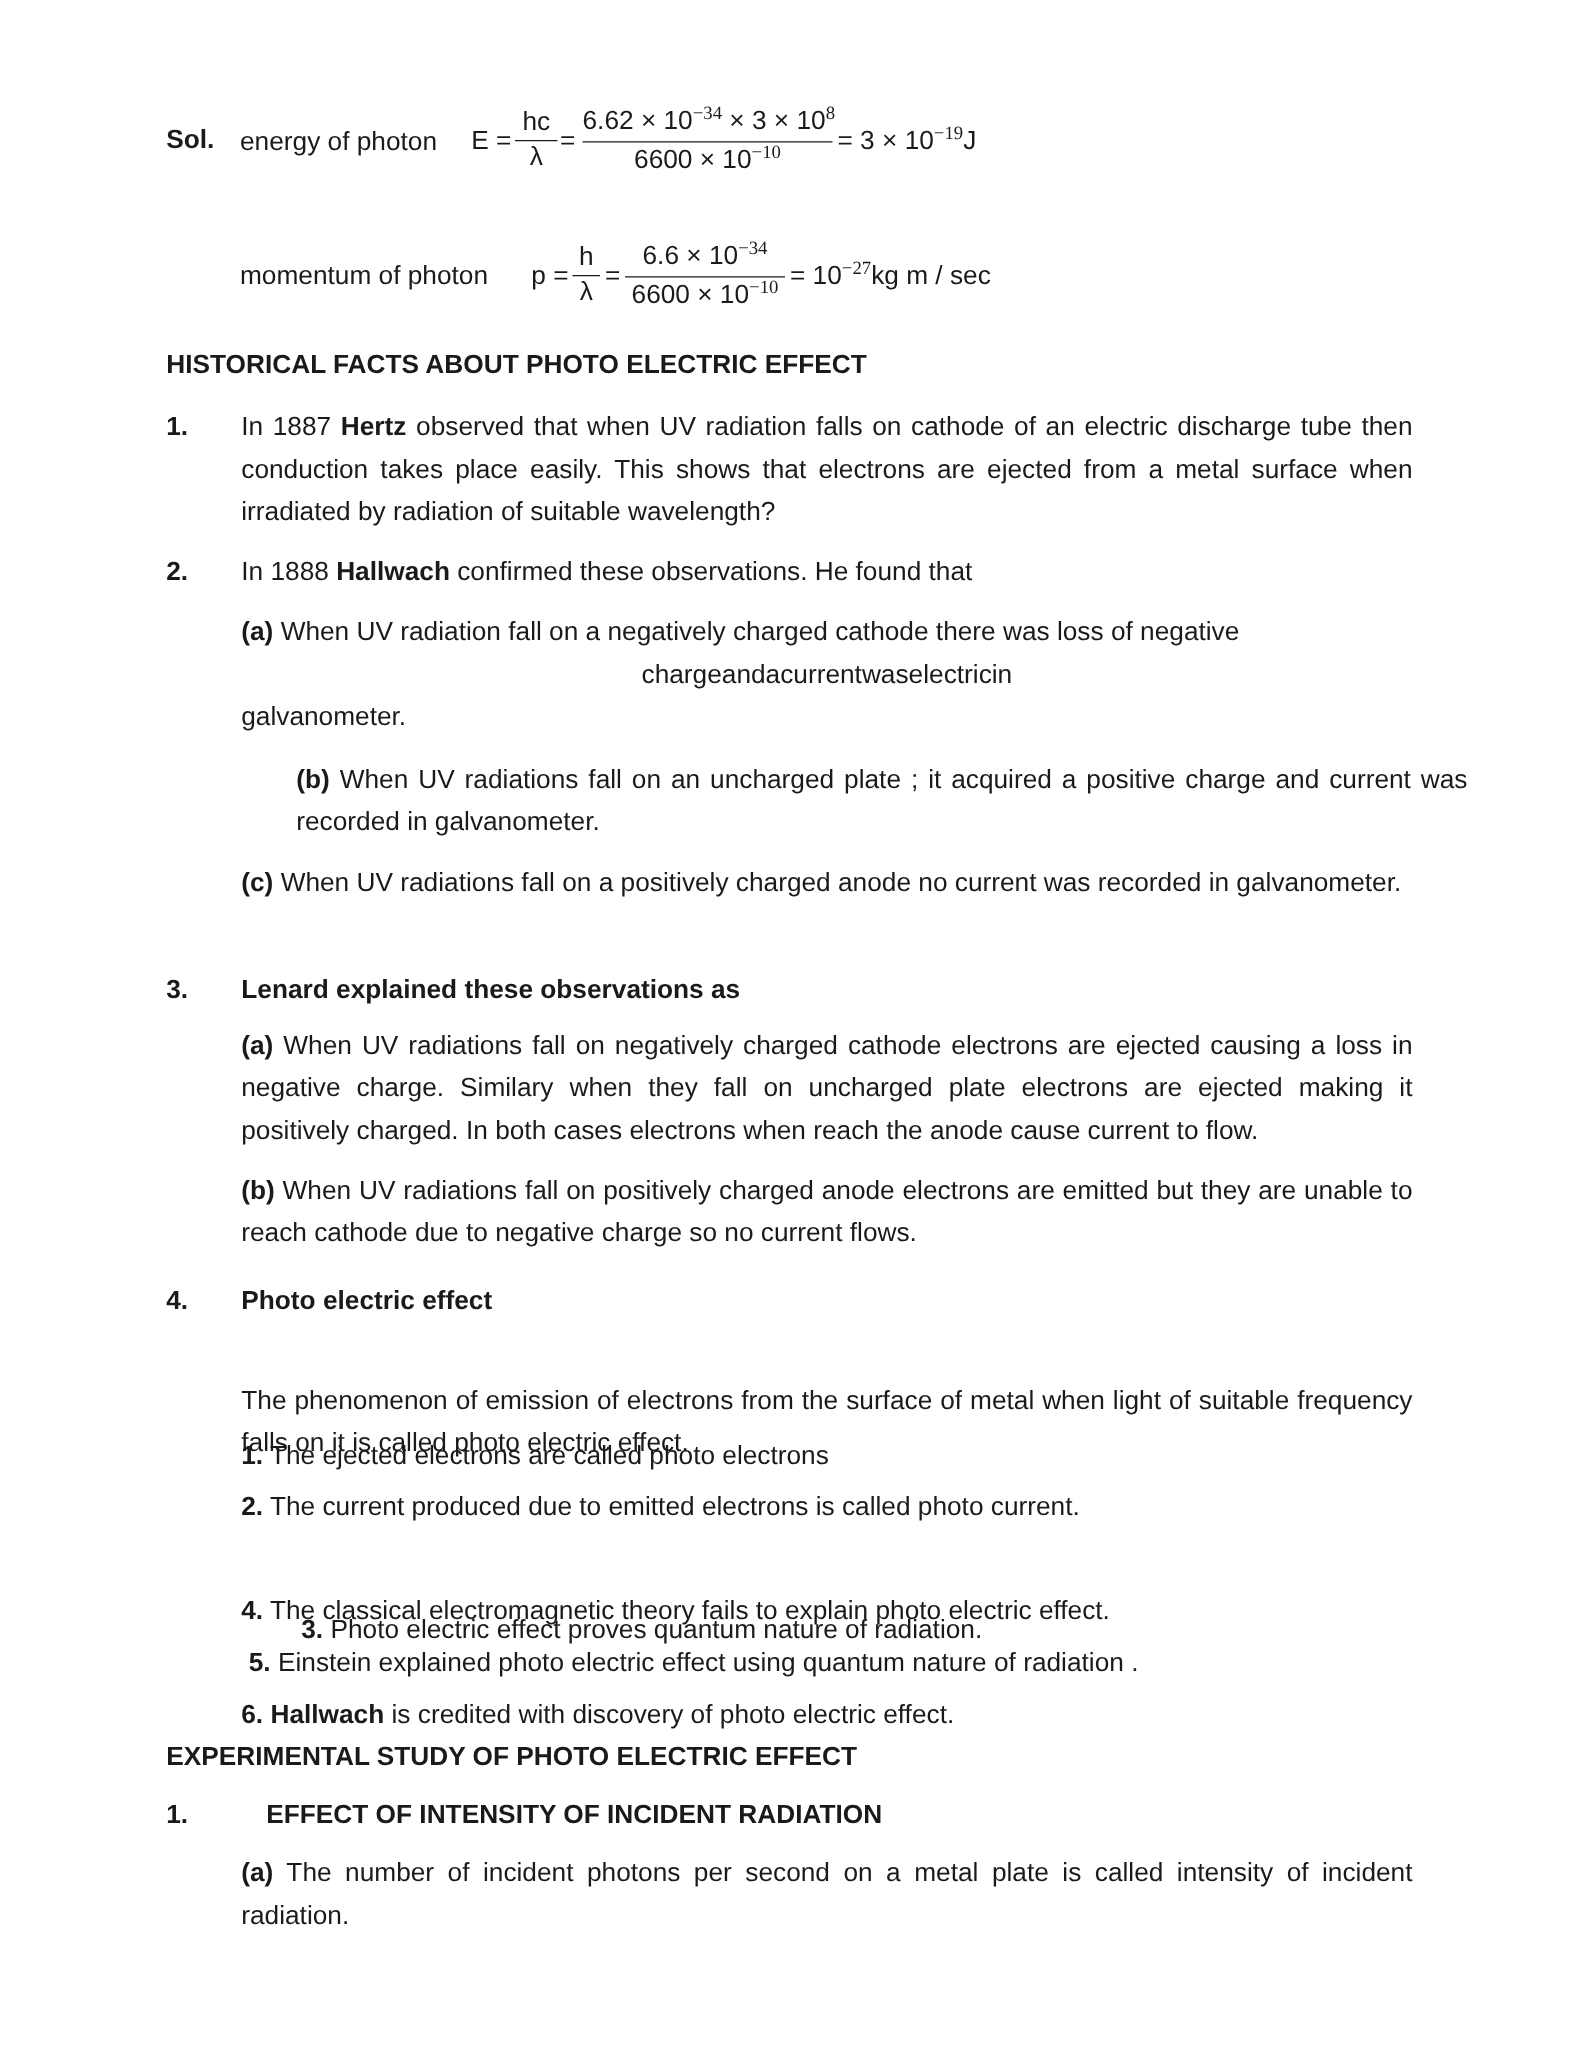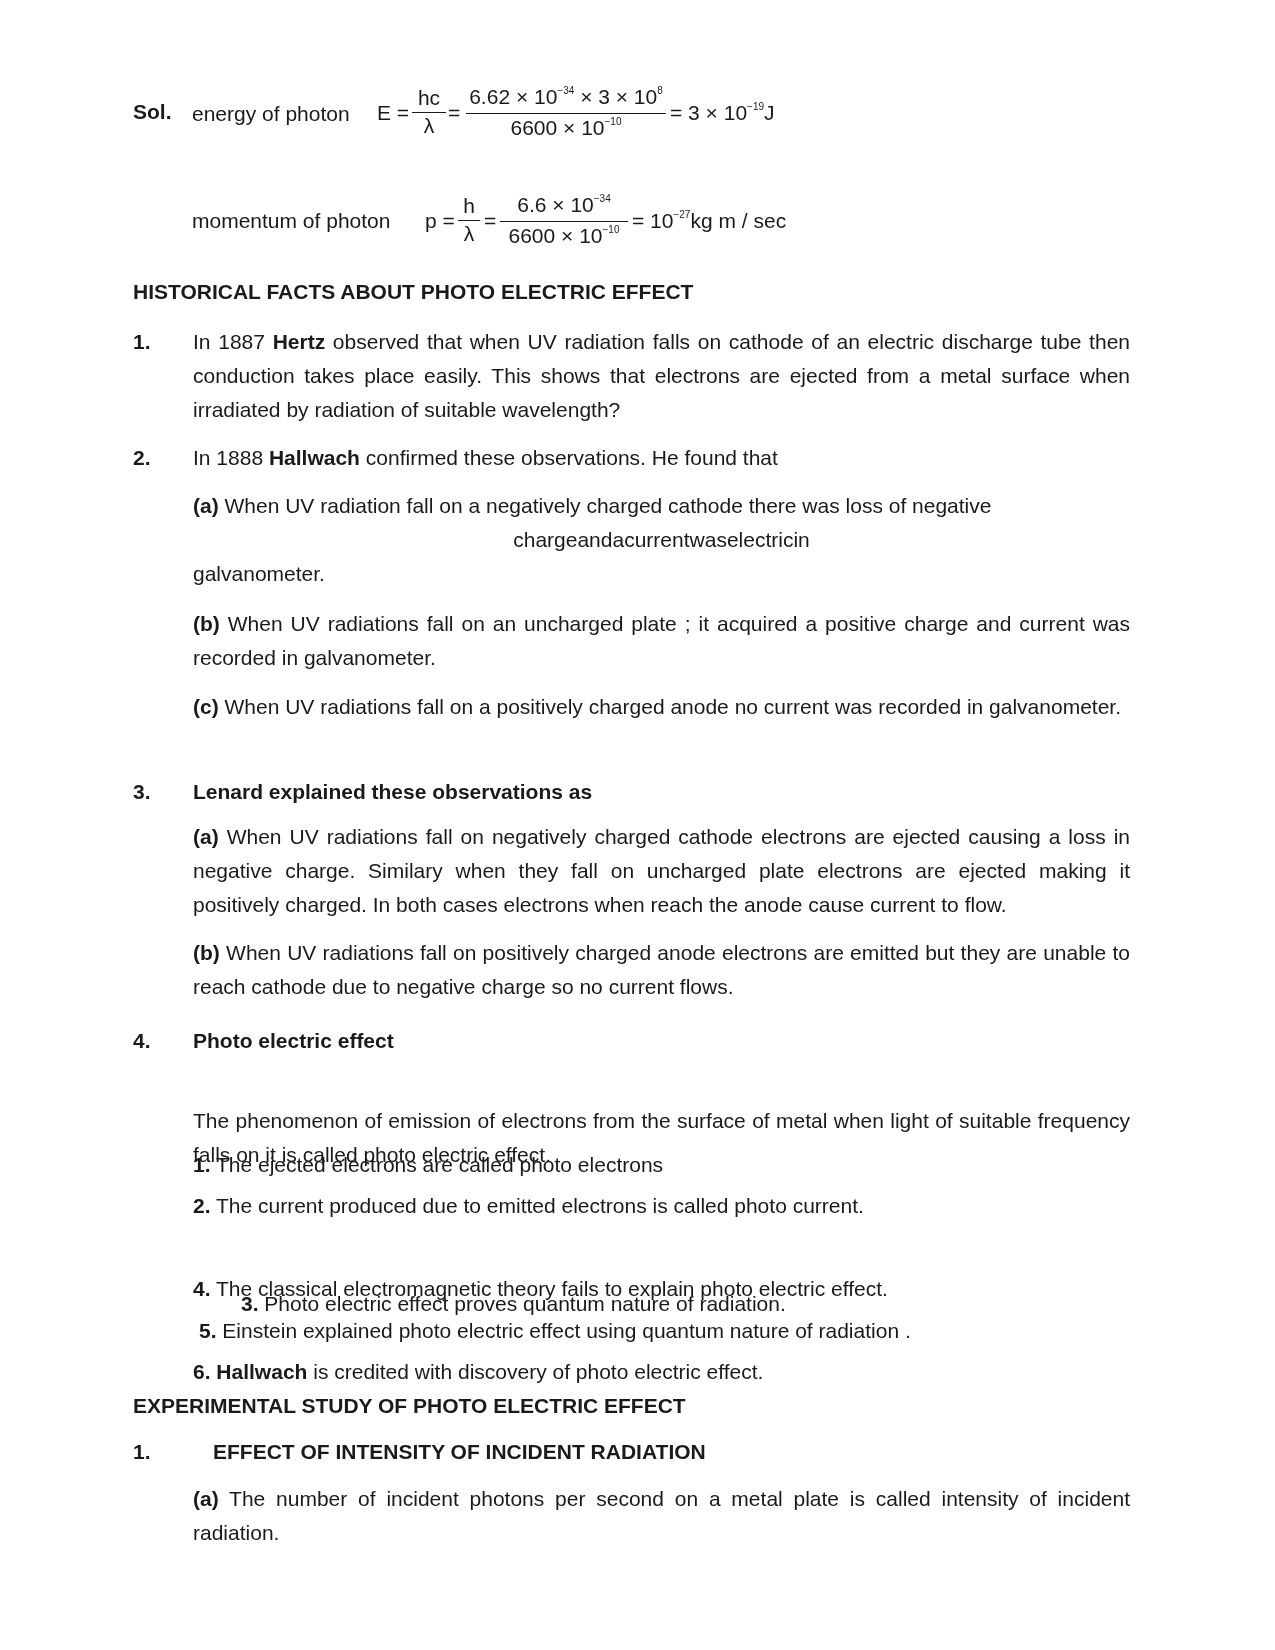--- a/index.html
+++ b/index.html
@@ -3,21 +3,21 @@
 <meta charset="utf-8">
 <style>
   html, body { margin:0; padding:0; background:#fff; }
   body { width:1275px; height:1650px; position:relative; overflow:hidden;
          font-family:"Liberation Sans", sans-serif; color:#1a1a1a; font-size:21px; }
   .b { font-weight:bold; }
   .line { position:absolute; white-space:nowrap; line-height:24px; }
   .math { font-family:"Liberation Sans", sans-serif; font-size:21px; }
   .frac { position:absolute; text-align:center; }
   .bar { position:absolute; height:1px; background:#1a1a1a; }
-  sup { font-size:10px; vertical-align:top; position:relative; top:-6px; }
+  sup { font-size:15px; vertical-align:top; position:relative; top:-6px;font-family:Liberation Serif, serif; }
   .just { position:absolute; left:193px; width:937px; text-align:justify; line-height:34px; }
   .spread { position:absolute; left:193px; width:937px; display:flex; justify-content:center; line-height:24px; }
 </style>
 </head>
 <body>
 
 <div class="line b" style="left:133px;top:100px;">Sol.</div>
 <div class="line" style="left:192px;top:102px;">energy of photon</div>
 <div class="line math" style="left:377px;top:101px;">E =</div>
 <div class="frac" style="left:412px;top:86px;width:34px;">
@@ -63,21 +63,21 @@
   <span>charge</span>
   <span>and</span>
   <span>a</span>
   <span>current</span>
   <span>was</span>
   <span>electric</span>
   <span>in</span>
 </div>
 <div class="line" style="left:193px;top:562px;">galvanometer.</div>
 
-<div class="just" style="top:607px;"><span class="b">(b)</span><span> When UV radiations fall on an uncharged plate ; it acquired a positive charge and current was recorded in galvanometer.</span></div>
+<div class="just" style="top:607px;margin-left:44px;"><span class="b">(b)</span><span> When UV radiations fall on an uncharged plate ; it acquired a positive charge and current was recorded in galvanometer.</span></div>
 <div class="just" style="top:690px;"><span class="b">(c)</span><span> When UV radiations fall on a positively charged anode no current was recorded in galvanometer.</span></div>
 
 <div class="line b" style="left:133px;top:780px;">3.</div>
 <div class="line b" style="left:193px;top:780px;">Lenard explained these observations as</div>
 <div class="just" style="top:820px;"><span class="b">(a)</span><span> When UV radiations fall on negatively charged cathode electrons are ejected causing a loss in negative charge. Similary when they fall on uncharged plate electrons are ejected making it positively charged. In both cases electrons when reach the anode cause current to flow.</span></div>
 <div class="just" style="top:936px;"><span class="b">(b)</span><span> When UV radiations fall on positively charged anode electrons are emitted but they are unable to reach cathode due to negative charge so no current flows.</span></div>
 
 <div class="line b" style="left:133px;top:1029px;">4.</div>
 <div class="line b" style="left:193px;top:1029px;">Photo electric effect</div>
 <div class="just" style="top:1104px;">The phenomenon of emission of electrons from the surface of metal when light of suitable frequency falls on it is called photo electric effect.</div>

